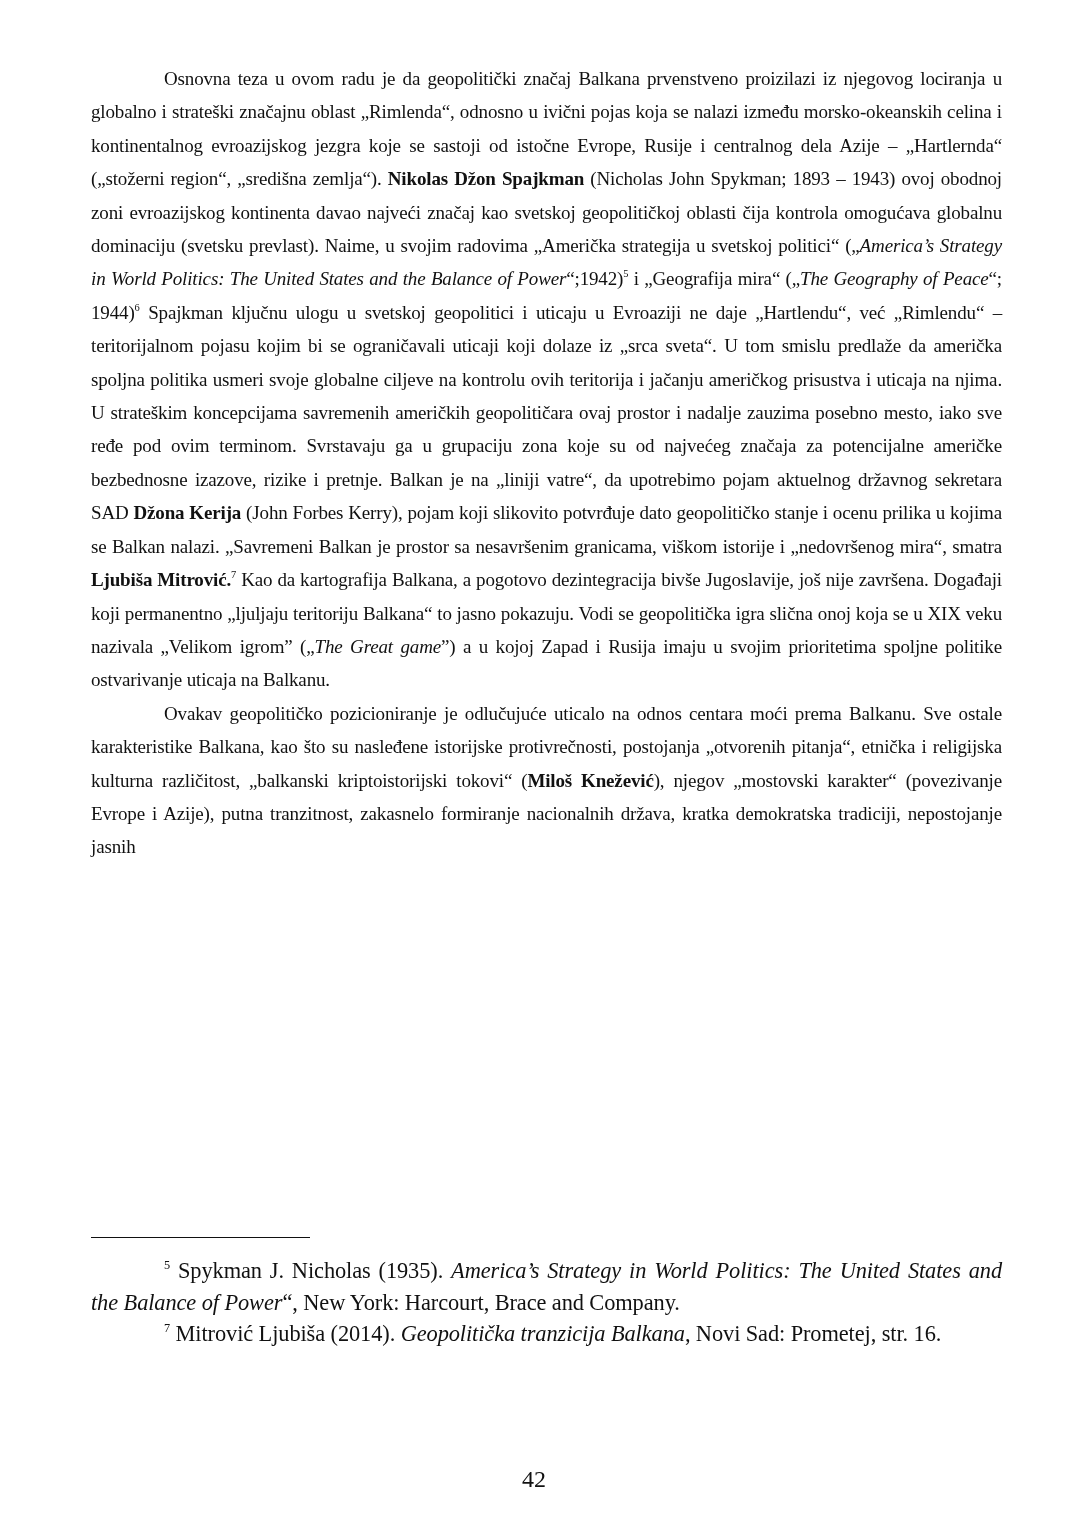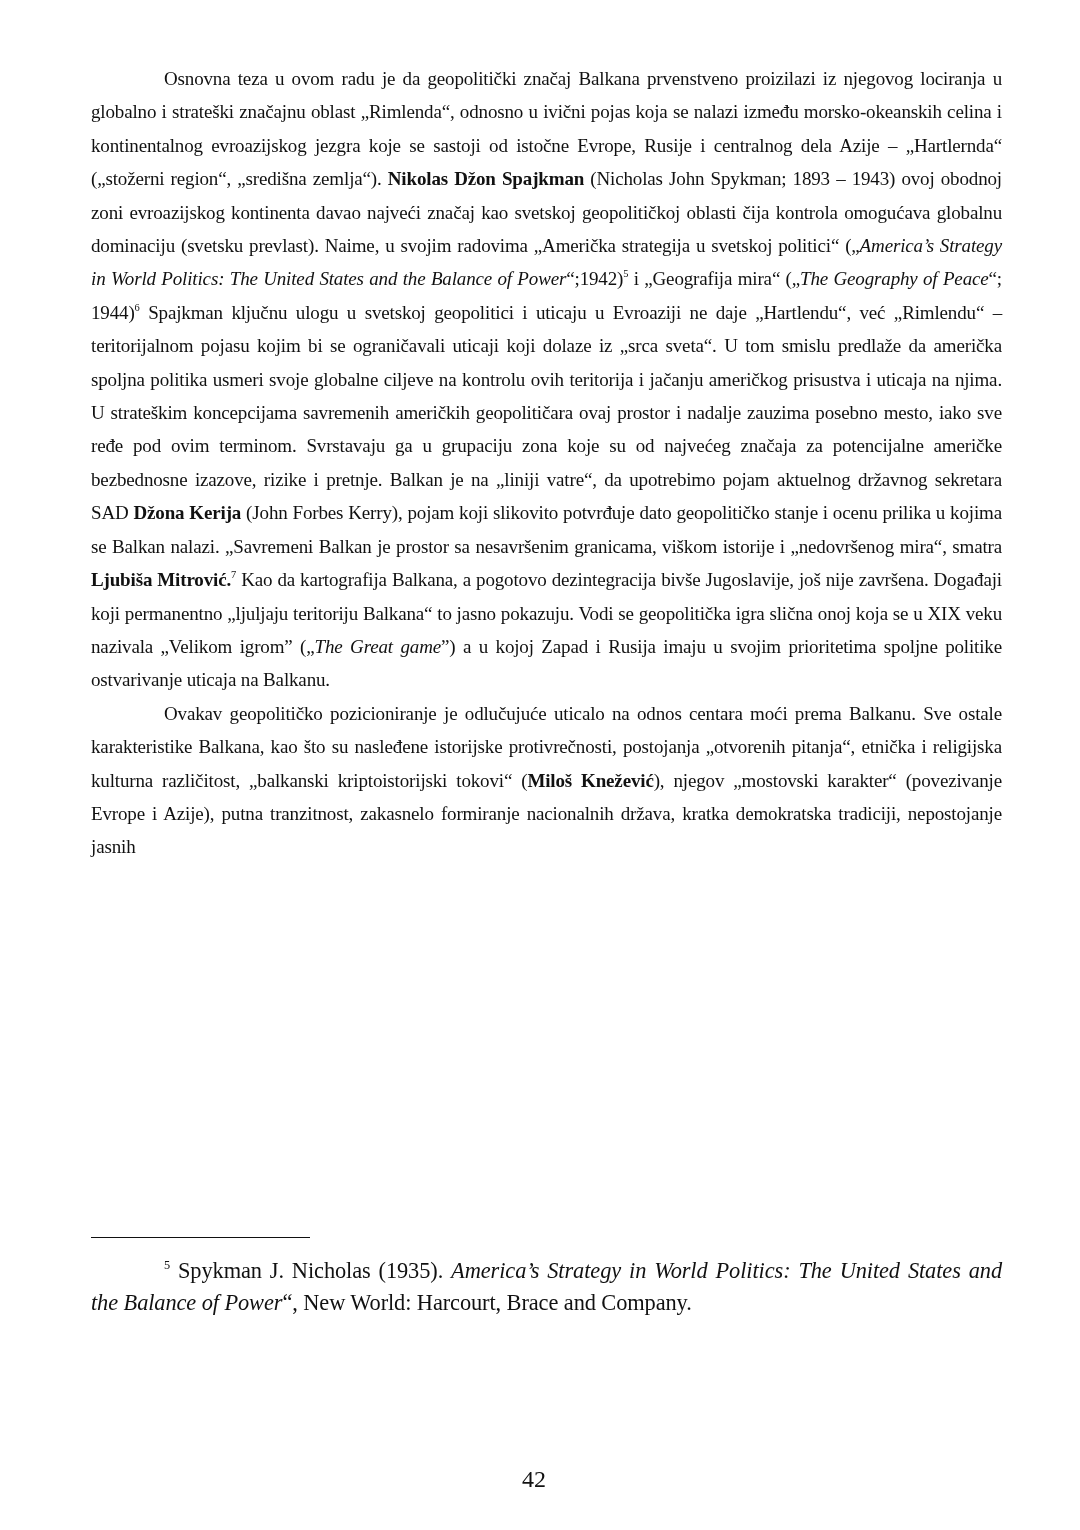--- a/index.html
+++ b/index.html
@@ -36,16 +36,17 @@
 <body>
 
 <div class="page">
   <p class="para"><span>Osnovna teza u ovom radu je da geopolitički značaj Balkana prvenstveno proizilazi iz njegovog lociranja u globalno i strateški značajnu oblast „Rimlenda“, odnosno u ivični pojas koja se nalazi između morsko-okeanskih celina i kontinentalnog evroazijskog jezgra koje se sastoji od istočne Evrope, Rusije i centralnog dela Azije – „Hartlernda“ („stožerni region“, „središna zemlja“). </span><b>Nikolas Džon Spajkman</b><span> (Nicholas John Spykman; 1893 – 1943) ovoj obodnoj zoni evroazijskog kontinenta davao najveći značaj kao svetskoj geopolitičkoj oblasti čija kontrola omogućava globalnu dominaciju (svetsku prevlast). Naime, u svojim radovima „Američka strategija u svetskoj politici“ („</span><i>America’s Strategy in World Politics: The United States and the Balance of Power</i><span>“;1942)</span><sup>5</sup><span> i „Geografija mira“ („</span><i>The Geography of Peace</i><span>“; 1944)</span><sup>6</sup><span> Spajkman ključnu ulogu u svetskoj geopolitici i uticaju u Evroaziji ne daje „Hartlendu“, već „Rimlendu“ – teritorijalnom pojasu kojim bi se ograničavali uticaji koji dolaze iz „srca sveta“. U tom smislu predlaže da američka spoljna politika usmeri svoje globalne ciljeve na kontrolu ovih teritorija i jačanju američkog prisustva i uticaja na njima. U strateškim koncepcijama savremenih američkih geopolitičara ovaj prostor i nadalje zauzima posebno mesto, iako sve ređe pod ovim terminom. Svrstavaju ga u grupaciju zona koje su od najvećeg značaja za potencijalne američke bezbednosne izazove, rizike i pretnje. Balkan je na „liniji vatre“, da upotrebimo pojam aktuelnog državnog sekretara SAD </span><b>Džona Kerija</b><span> (John Forbes Kerry), pojam koji slikovito potvrđuje dato geopolitičko stanje i ocenu prilika u kojima se Balkan nalazi. „Savremeni Balkan je prostor sa nesavršenim granicama, viškom istorije i „nedovršenog mira“, smatra </span><b>Ljubiša Mitrović</b><b>.</b><sup>7</sup><span> Kao da kartografija Balkana, a pogotovo dezintegracija bivše Jugoslavije, još nije završena. Događaji koji permanentno „ljuljaju teritoriju Balkana“ to jasno pokazuju. Vodi se geopolitička igra slična onoj koja se u XIX veku nazivala „Velikom igrom” („</span><i>The Great game</i><span>”) a u kojoj Zapad i Rusija imaju u svojim prioritetima spoljne politike ostvarivanje uticaja na Balkanu.</span></p>
   <p class="para"><span>Ovakav geopolitičko pozicioniranje je odlučujuće uticalo na odnos centara moći prema Balkanu. Sve ostale karakteristike Balkana, kao što su nasleđene istorijske protivrečnosti, postojanja „otvorenih pitanja“, etnička i religijska kulturna različitost, „balkanski kriptoistorijski tokovi“ (</span><b>Miloš Knežević</b><span>), njegov „mostovski karakter“ (povezivanje Evrope i Azije), putna tranzitnost, zakasnelo formiranje nacionalnih država, kratka demokratska tradiciji, nepostojanje jasnih</span></p>
 </div>
 
 <div class="fn-rule"></div>
 
 <div class="footnotes">
-  <p class="fn"><sup>5</sup><span> Spykman J. Nicholas (1935). </span><i>America’s Strategy in World Politics: The United States and the Balance of Power</i><span>“, New World: Harcourt, Brace and Company.</span></p>
+  <p class="fn"><sup>5</sup><span> Spykman J. Nicholas (1935). </span><i>America’s Strategy in World Politics: The United States and the Balance of Power</i><span>“, New York: Harcourt, Brace and Company.</span></p>
+  <p class="fn"><sup>7</sup><span> Mitrović Ljubiša (2014). </span><i>Geopolitička tranzicija Balkana</i><span>, Novi Sad: Prometej, str. 16.</span></p>
 </div>
 
 <div class="page-number">42</div>
 
 </body></html>

